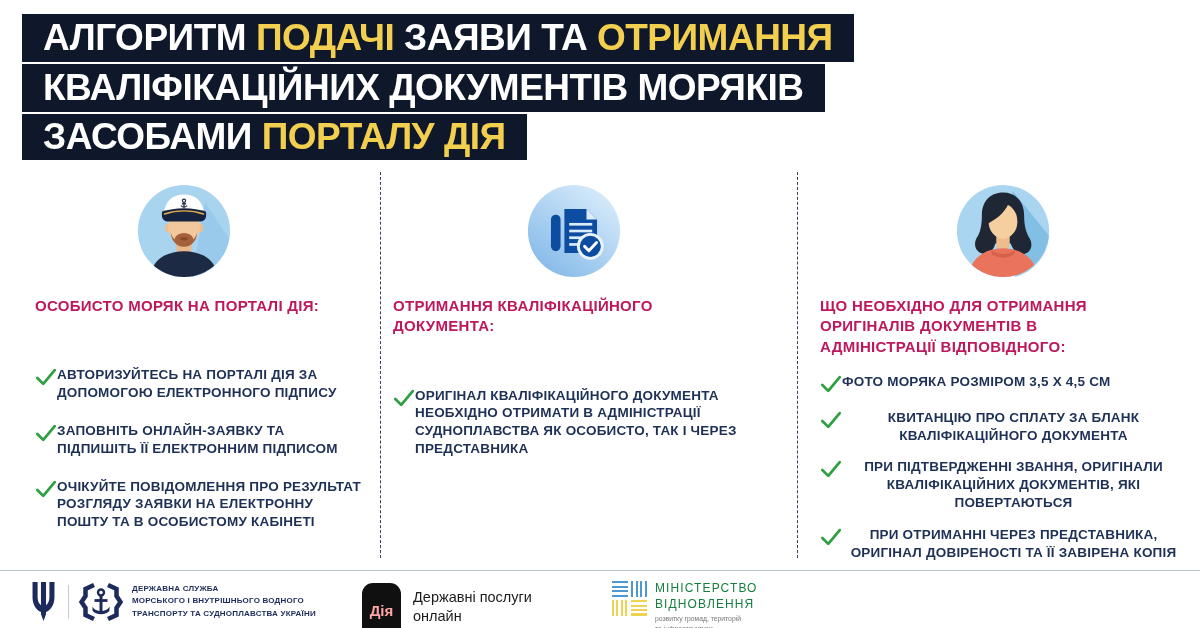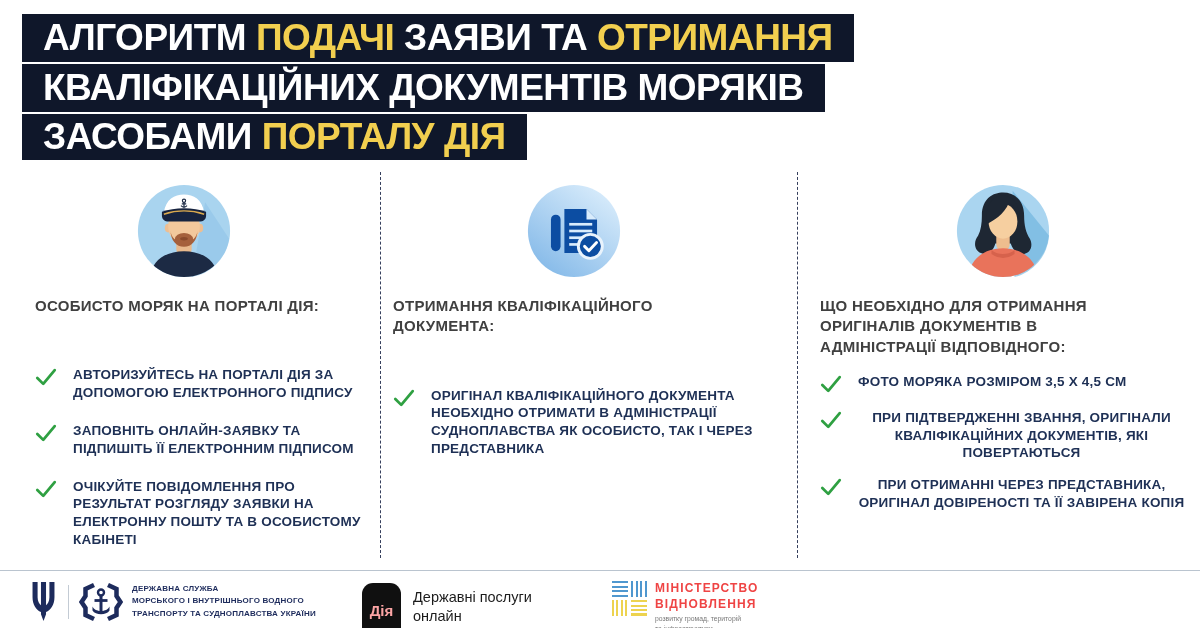--- a/index.html
+++ b/index.html
@@ -19,28 +19,28 @@
   .tbar.last{line-height:46px;}
   .tbar .yellow{color:#f2cf4f;}
   
   .col{position:absolute;top:175px;}
   .col1{left:35px;width:330px;}
   .col2{left:393px;width:362px;}
   .col3{left:820px;width:365px;}
   .icon-circle{display:block;width:96px;height:96px;margin:8px auto 0;}
   .col1 .icon-circle{margin:8px 0 0 101px;}
   .col-heading{
-    margin-top:17px;font-size:15px;line-height:1.35;color:#404040;
+    margin-top:17px;font-size:15px;line-height:1.35;color:#be185d;
     font-weight:600;letter-spacing:0.3px;
   }
   .col-heading b{font-weight:800;}
   .col3 .col-heading{max-width:300px;}
   .bullets{margin-top:50px;}
   .col3 .bullets{margin-top:16px;}
-  .bullet{display:flex;gap:16px;margin-bottom:20px;align-items:flex-start;}
+  .bullet{display:flex;gap:0;margin-bottom:20px;align-items:flex-start;}
   .col2 .bullet{margin-bottom:10px;}
   .col3 .bullet{margin-bottom:14px;text-align:center;}
   .check-icon{flex:0 0 22px;width:22px;height:22px;}
   .bullet-text{
     font-size:13.5px;font-weight:700;color:#1e3055;
     line-height:1.32;letter-spacing:0.2px;
   }
   
   .vdivider{position:absolute;top:172px;height:386px;width:0;border-left:1.5px dashed #353f5c;}
   .vdivider.d1{left:380px;}
@@ -61,21 +61,21 @@
     font-weight:700;font-size:15px;
   }
   .diia-caption{position:absolute;left:413px;top:588px;font-size:14.5px;color:#1b1b1b;line-height:1.28;}
   .ministry{position:absolute;left:612px;top:581px;display:flex;gap:8px;}
   .min-logo{width:35px;height:35px;display:grid;grid-template-columns:16px 16px;grid-template-rows:16px 16px;gap:3px;}
   .min-cell{width:16px;height:16px;}
   .m-tl{background:repeating-linear-gradient(180deg,#4f97cf 0 2px,#ffffff 2px 4.5px);}
   .m-tr{background:repeating-linear-gradient(90deg,#4f97cf 0 2px,#ffffff 2px 4.5px);}
   .m-bl{background:repeating-linear-gradient(90deg,#edd34f 0 2px,#ffffff 2px 4.5px);}
   .m-br{background:repeating-linear-gradient(180deg,#edd34f 0 2px,#ffffff 2px 4.5px);}
-  .min-name{font-size:12px;color:#ef4444;letter-spacing:1.1px;line-height:1.3;font-weight:700;}
+  .min-name{font-size:12px;color:#15803d;letter-spacing:1.1px;line-height:1.3;font-weight:400;}
   .min-sub{font-size:6.8px;color:#787878;margin-top:2px;line-height:1.4;}
 </style>
 </head>
 <body>
 
 <div class="titles">
   <div class="tbar"><span>АЛГОРИТМ </span><span class="yellow">ПОДАЧІ</span><span> ЗАЯВИ ТА </span><span class="yellow">ОТРИМАННЯ</span></div>
   <div class="tbar"><span>КВАЛІФІКАЦІЙНИХ ДОКУМЕНТІВ МОРЯКІВ</span></div>
   <div class="tbar last"><span>ЗАСОБАМИ </span><span class="yellow">ПОРТАЛУ ДІЯ</span></div>
 </div>
@@ -186,20 +186,26 @@
     <div class="bullet">
       <svg class="check-icon" viewBox="0 0 24 24">
           <path d="M2.5,13 L9,19.5 L21.5,4.5" stroke="#2fa042" stroke-width="3" fill="none" stroke-linecap="round" stroke-linejoin="round"></path>
         </svg>
       <div class="bullet-text">ФОТО МОРЯКА РОЗМІРОМ 3,5 Х 4,5 СМ</div>
     </div>
     <div class="bullet">
       <svg class="check-icon" viewBox="0 0 24 24">
           <path d="M2.5,13 L9,19.5 L21.5,4.5" stroke="#2fa042" stroke-width="3" fill="none" stroke-linecap="round" stroke-linejoin="round"></path>
         </svg>
+      <div class="bullet-text">КВИТАНЦІЮ ПРО СПЛАТУ ЗА БЛАНК КВАЛІФІКАЦІЙНОГО ДОКУМЕНТА</div>
+    </div>
+    <div class="bullet">
+      <svg class="check-icon" viewBox="0 0 24 24">
+          <path d="M2.5,13 L9,19.5 L21.5,4.5" stroke="#2fa042" stroke-width="3" fill="none" stroke-linecap="round" stroke-linejoin="round"></path>
+        </svg>
       <div class="bullet-text">ПРИ ПІДТВЕРДЖЕННІ ЗВАННЯ, ОРИГІНАЛИ КВАЛІФІКАЦІЙНИХ ДОКУМЕНТІВ, ЯКІ ПОВЕРТАЮТЬСЯ</div>
     </div>
     <div class="bullet">
       <svg class="check-icon" viewBox="0 0 24 24">
           <path d="M2.5,13 L9,19.5 L21.5,4.5" stroke="#2fa042" stroke-width="3" fill="none" stroke-linecap="round" stroke-linejoin="round"></path>
         </svg>
       <div class="bullet-text">ПРИ ОТРИМАННІ ЧЕРЕЗ ПРЕДСТАВНИКА, ОРИГІНАЛ ДОВІРЕНОСТІ ТА ЇЇ ЗАВІРЕНА КОПІЯ</div>
     </div>
   </div>
 </div>

